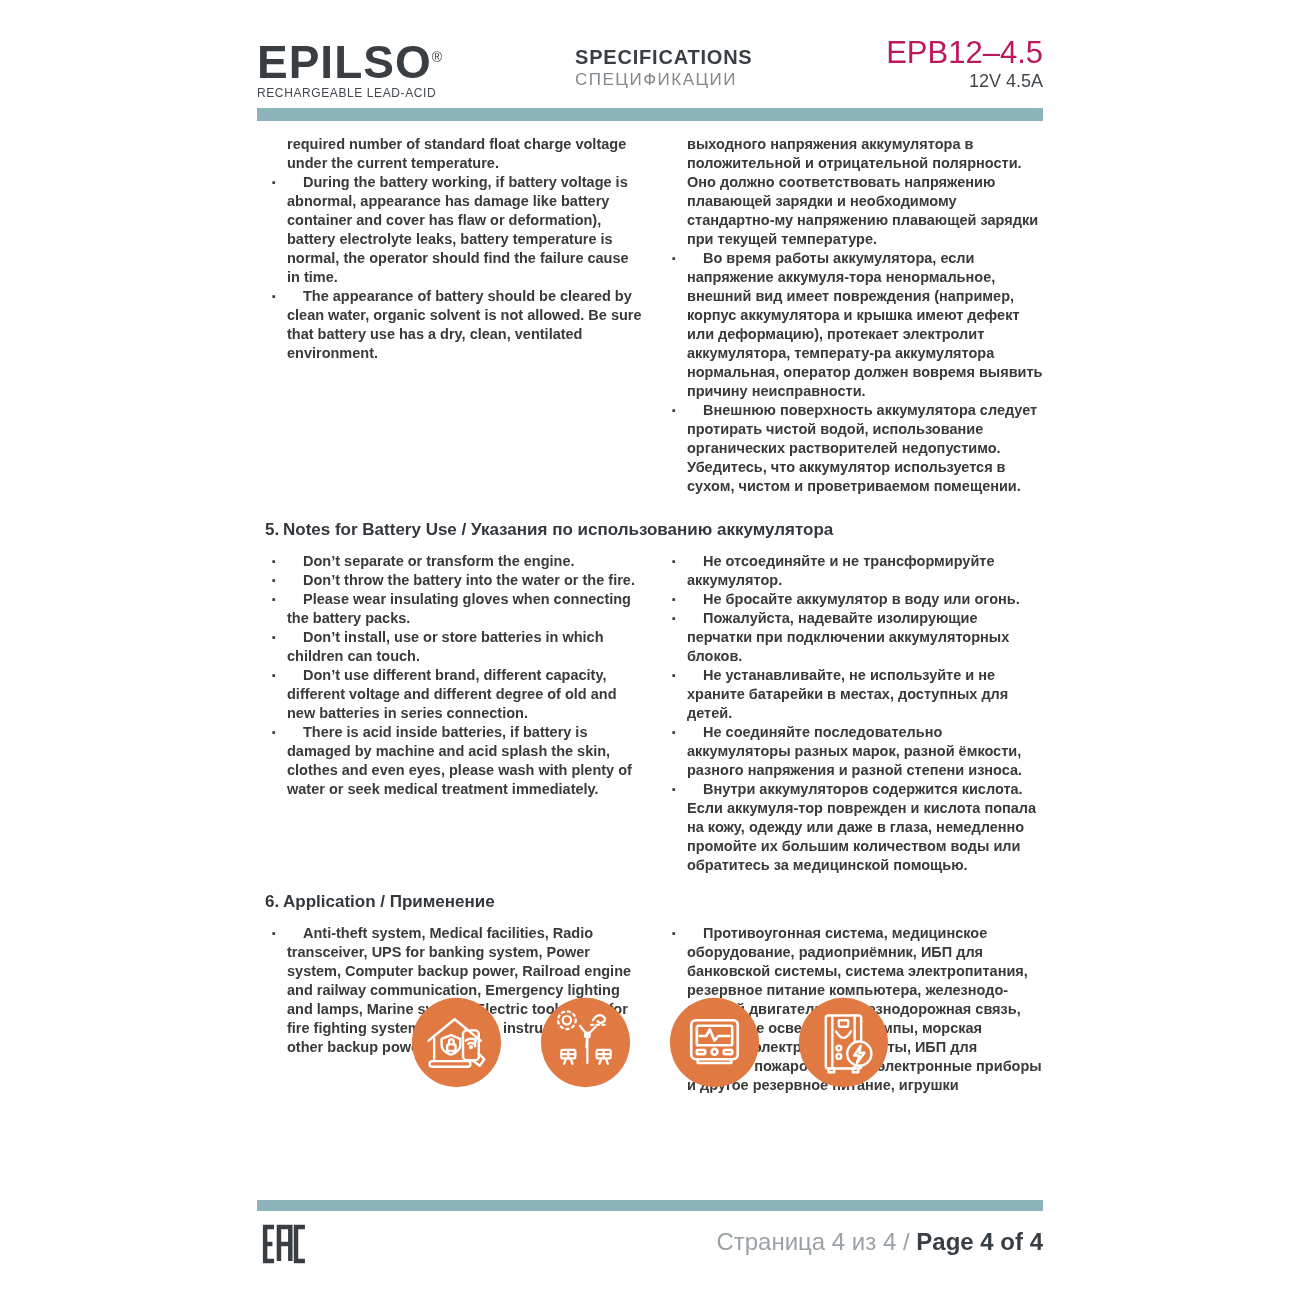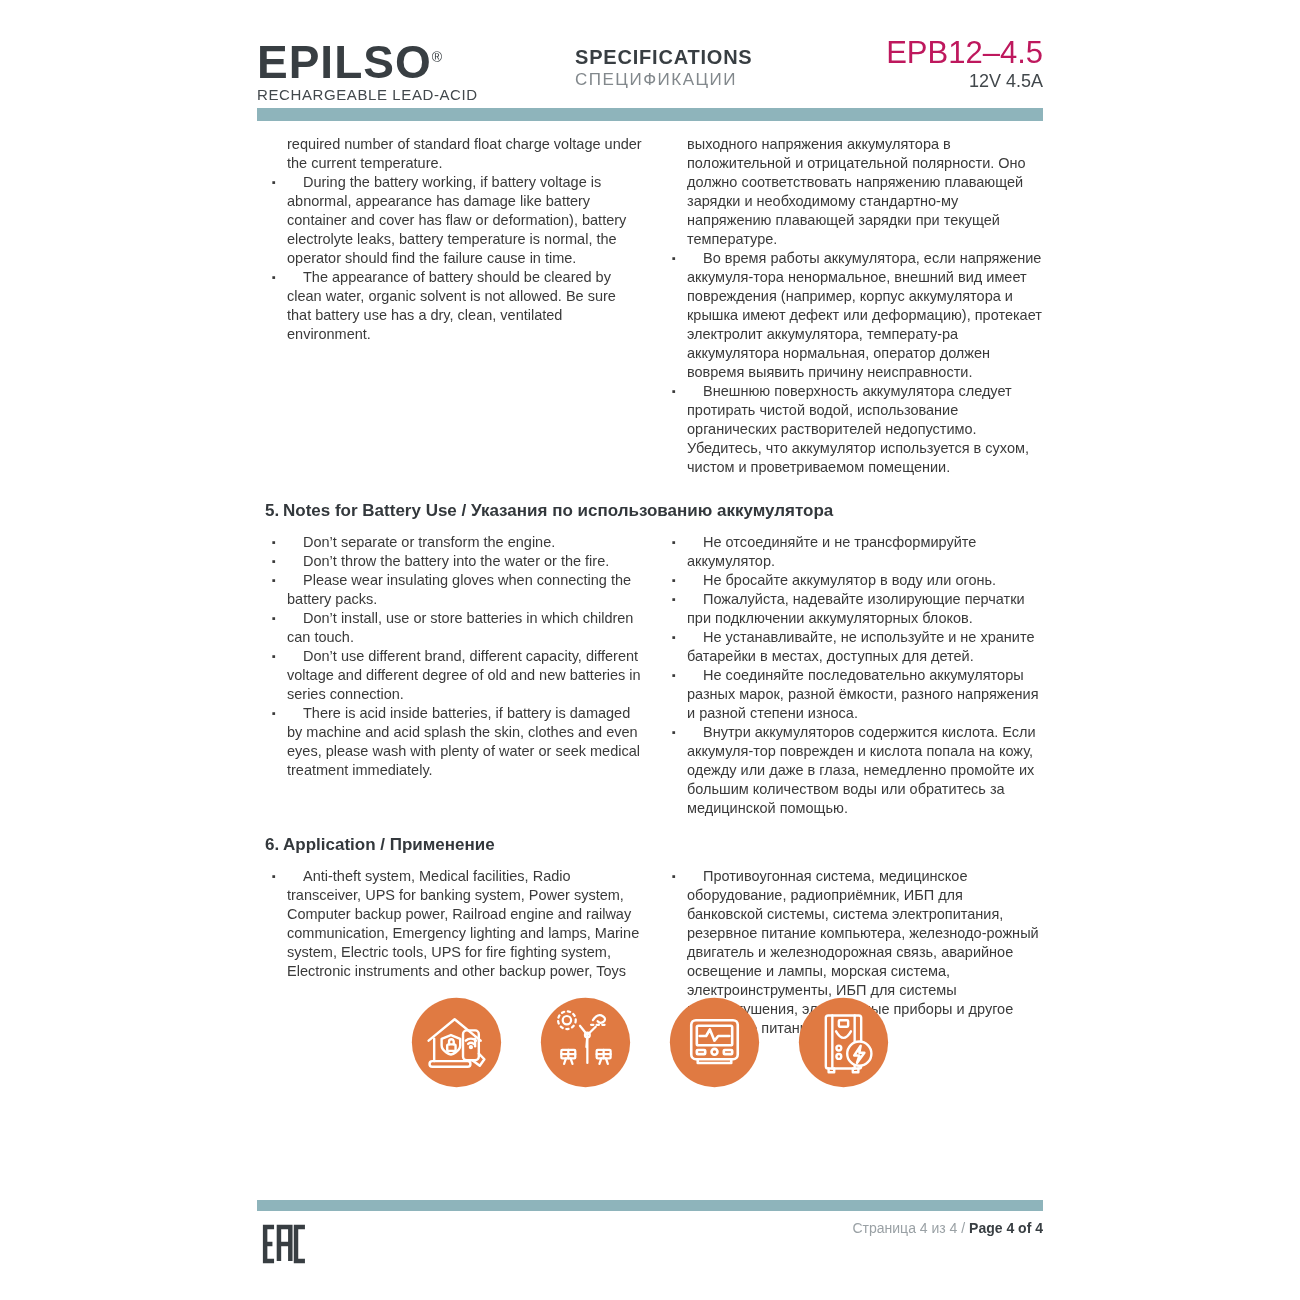--- a/index.html
+++ b/index.html
@@ -5,54 +5,54 @@
   * { margin:0; padding:0; box-sizing:border-box; }
   html,body { width:1300px; height:1300px; background:#ffffff; font-family:"Liberation Sans", sans-serif; }
   .page { position:relative; width:1276px; height:1300px; background:#fff; overflow:hidden; }
   .doc { position:absolute; left:257px; top:0; width:786px; }
 
   
   .header { position:relative; margin-top:36px; height:66px; }
   .brand-block { position:absolute; left:0; top:0; }
   .brand { font-size:46px; font-weight:800; letter-spacing:1px; color:#383e42; line-height:42px; }
   .brand sup { font-size:14px; font-weight:400; vertical-align:super; }
-  .brand-sub { font-size:15px; letter-spacing:0.6px; color:#42484c; margin-top:3px; }
+  .brand-sub { font-size:12px; letter-spacing:0.6px; color:#42484c; margin-top:3px; }
   .doc-title { position:absolute; left:318px; top:10px; }
   .doc-title-en { font-size:20px; font-weight:700; letter-spacing:0.8px; color:#383e42; }
   .doc-title-ru { font-size:17px; letter-spacing:1.5px; color:#82888c; margin-top:1px; }
   .model-block { position:absolute; right:0; top:0; text-align:right; }
   .model { font-size:31px; font-weight:400; color:#be185d; line-height:34px; }
   .rating { font-size:18px; color:#42484c; margin-top:1px; }
   .teal-bar { height:13px; background:#8eb4bb; margin-top:6px; }
 
   
   .cols { display:flex; gap:14px; }
   .col { flex:1; min-width:0; }
   .body-top { margin-top:14px; }
-  p.lead, .b { font-size:14.5px; line-height:19px; color:#3a3a3a; }
+  p.lead, .b { font-size:14.5px; line-height:19px; color:#3a3a3a;font-weight:bold; }
   p.lead { padding-left:30px; }
   .b { position:relative; padding-left:30px; text-indent:16px; }
   .b::before { content:"▪"; position:absolute; left:15px; top:0px; font-size:11px; color:#3a3a3a; text-indent:0; }
 
   
   .sec-head { display:flex; font-size:17px; font-weight:700; color:#33383c; }
   .sec-head .num { width:26px; padding-left:8px; flex:none; }
   .sec5-head { margin-top:24px; }
   .sec6-head { margin-top:17px; }
   .sec-body { margin-top:12px; }
 
   
   .icons { position:absolute; top:996px; left:0; width:786px; display:flex; justify-content:center; gap:36px; }
   .app-icon { width:93px; height:93px; }
 
   
   .footer { position:absolute; top:1200px; left:257px; width:786px; }
   .footer .teal-bar { margin-top:0; height:11px; }
   .footer-row { display:flex; justify-content:space-between; align-items:flex-start; margin-top:9px; }
-  .page-num { font-size:14px; }
+  .page-num { font-size:24px; margin-top:8px; }
   .page-num .ru { color:#9aa1a5; font-weight:400; }
   .page-num .en { color:#383e42; font-weight:700; }
 </style>
 </head>
 <body>
 
 <div class="page">
   <div class="doc">
 
     <div class="header">

